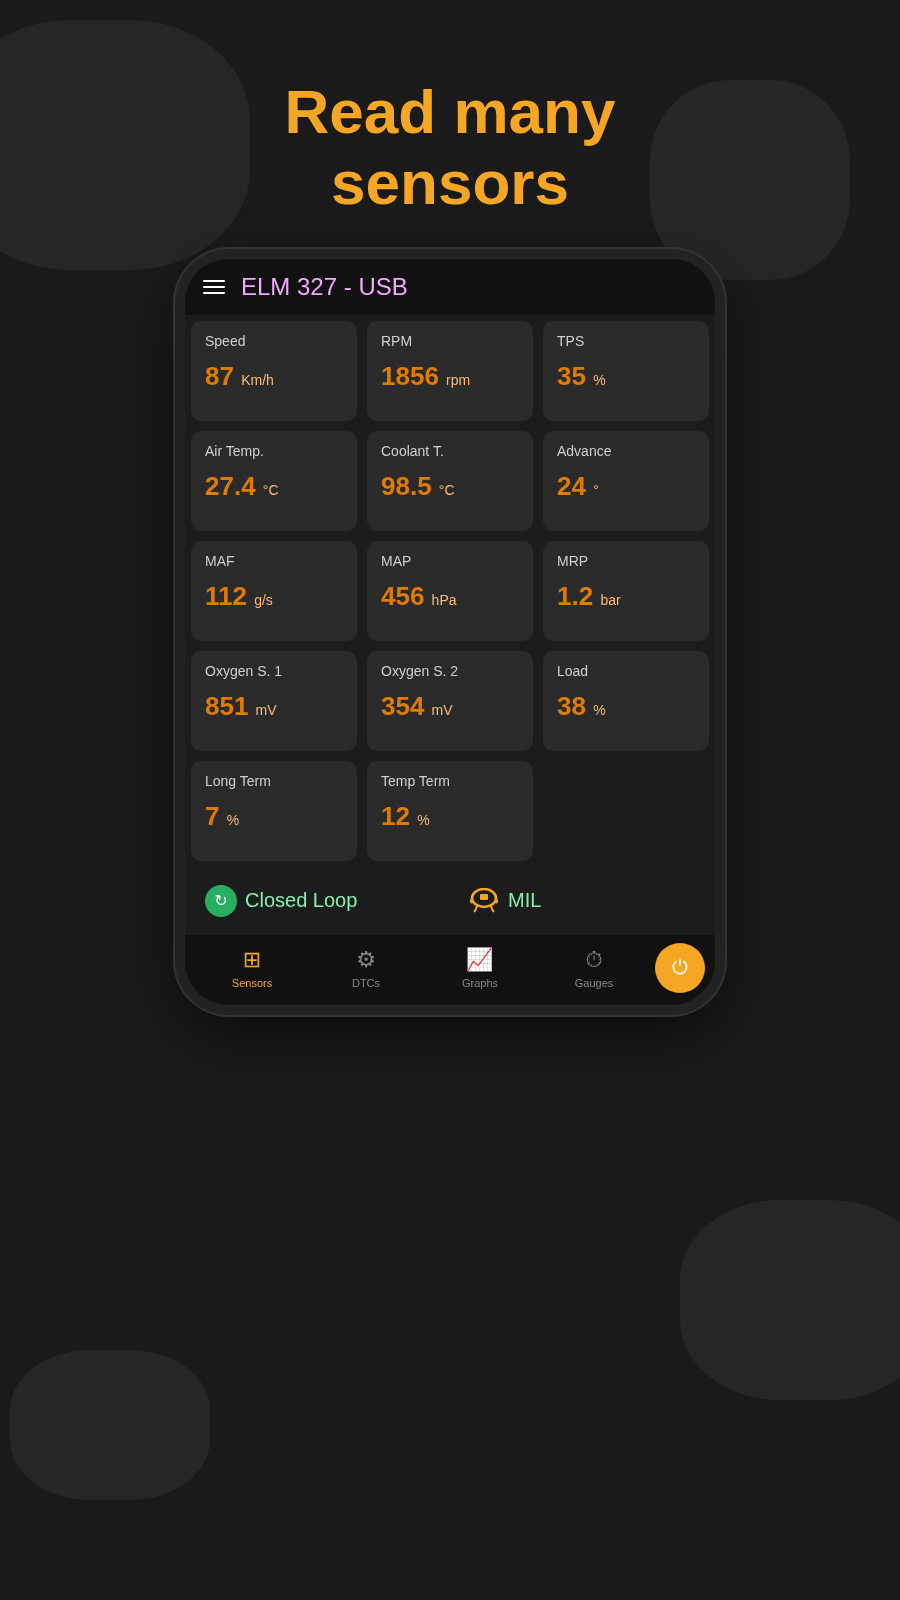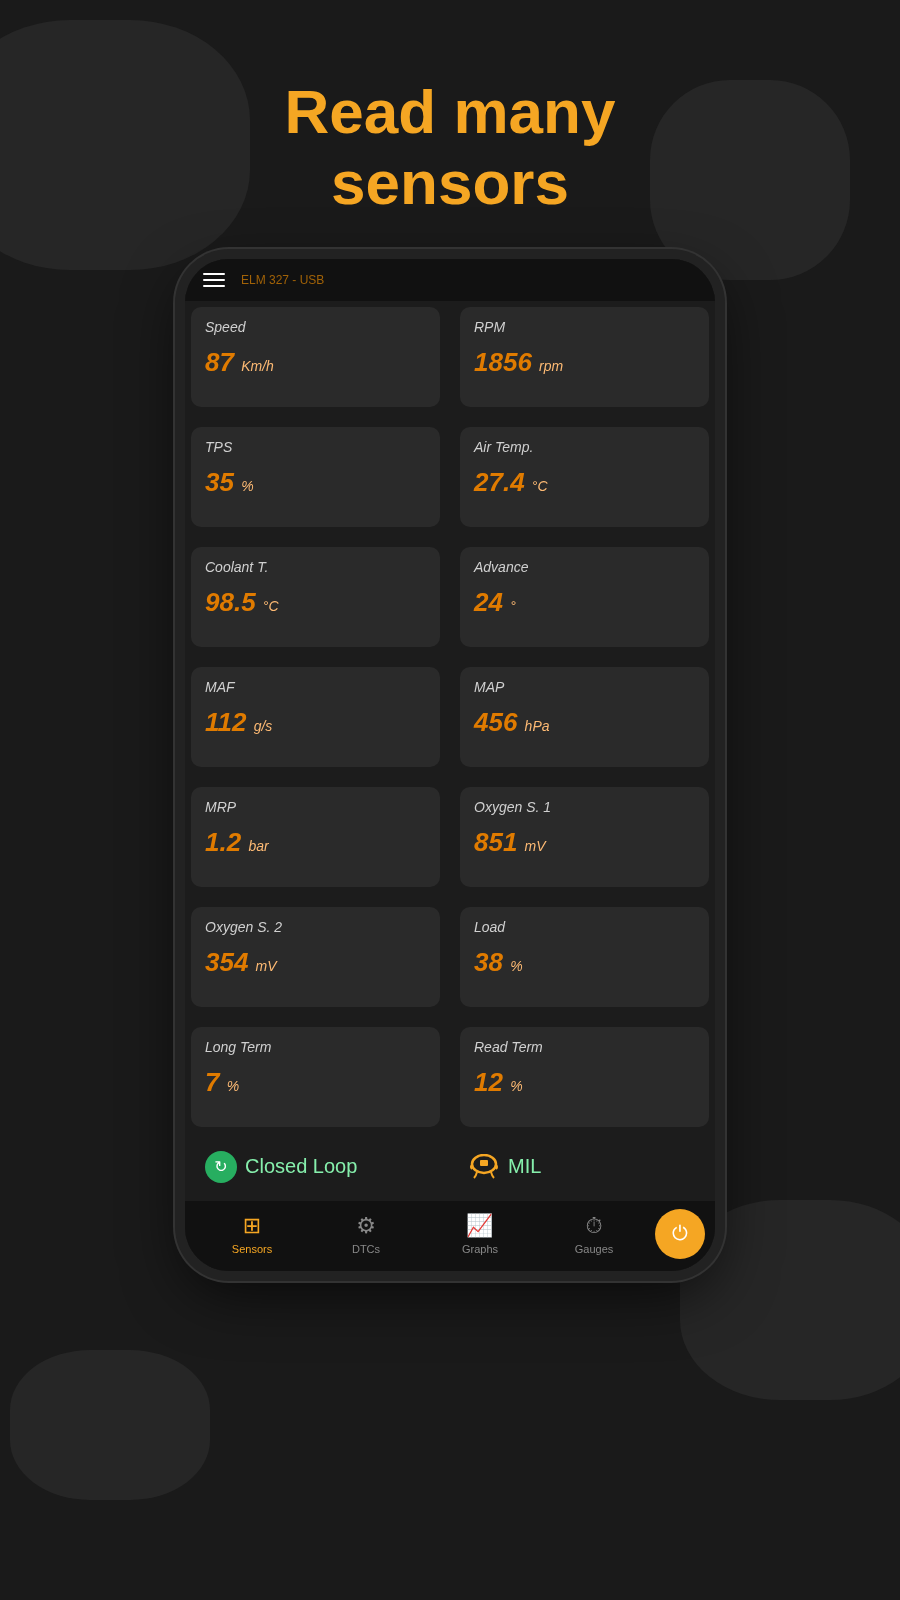--- a/index.html
+++ b/index.html
@@ -78,33 +78,32 @@
 
     .hamburger-icon span {
       display: block;
       width: 22px;
       height: 2px;
       background: #fff;
       border-radius: 2px;
     }
 
     .phone-topbar-title {
-      color: #a16207;
-      font-size: 12px;
+      color: #f0abfc;
+      font-size: 24px;
       font-weight: 500;
     }
 
     
     .sensor-grid {
       display: grid;
-      grid-template-columns: repeat(2, 1fr);
-      gap: 20px;
+      grid-template-columns: repeat(3, 1fr);
+      gap: 10px;
       padding: 6px;
       background: #1c1c1c;
-      font-style: italic;
     }
 
     .sensor-card {
       background: #2a2a2a;
       border-radius: 10px;
       padding: 12px 14px 14px 14px;
       display: flex;
       flex-direction: column;
       gap: 12px;
       min-height: 100px;
@@ -294,21 +293,21 @@
         </div>
         <div class="sensor-card">
           <span class="sensor-label">Load</span>
           <div class="sensor-value">38 <span class="unit">%</span></div>
         </div>
         <div class="sensor-card">
           <span class="sensor-label">Long Term</span>
           <div class="sensor-value">7 <span class="unit">%</span></div>
         </div>
         <div class="sensor-card">
-          <span class="sensor-label">Read Term</span>
+          <span class="sensor-label">Temp Term</span>
           <div class="sensor-value">12 <span class="unit">%</span></div>
         </div>
       </div>
 
     <div class="status-bar">
       <div class="status-item">
         <div class="status-icon-closed">↻</div>
         <span class="status-text">Closed Loop</span>
       </div>
       <div class="status-item">

